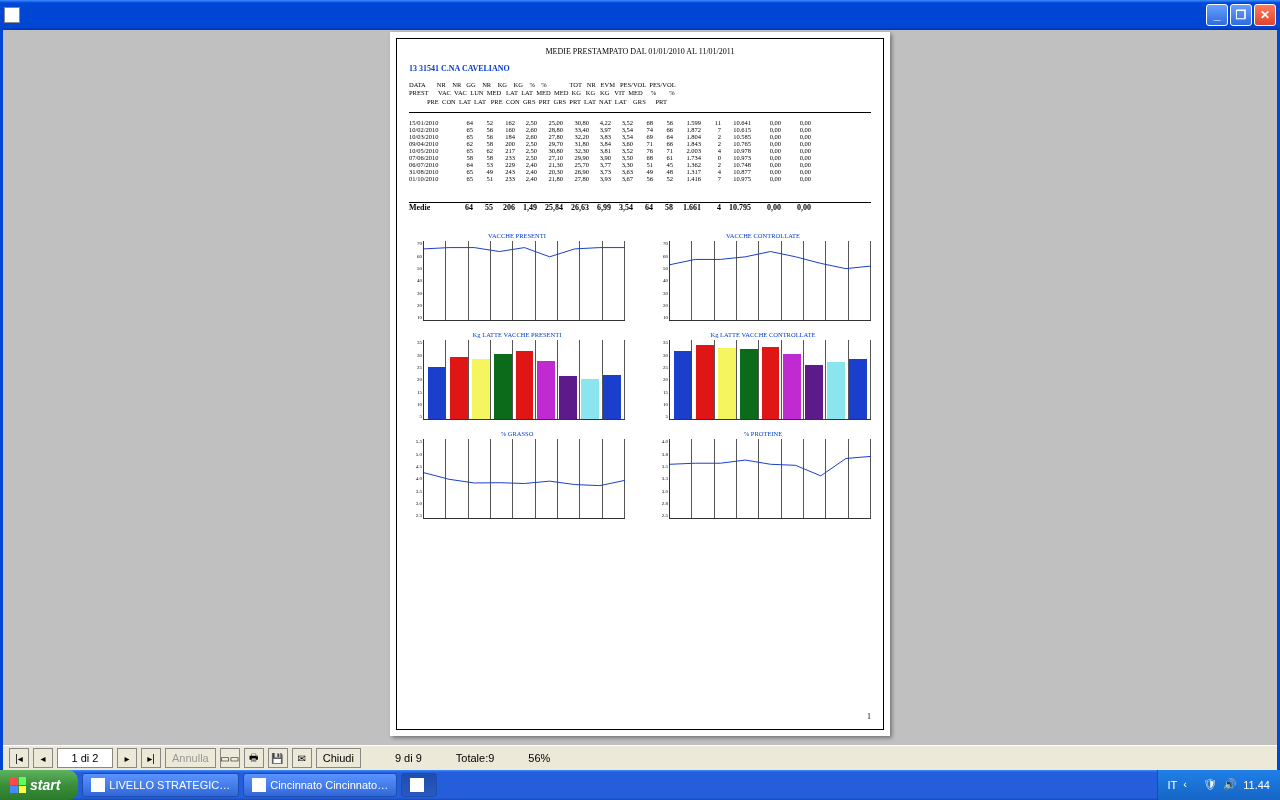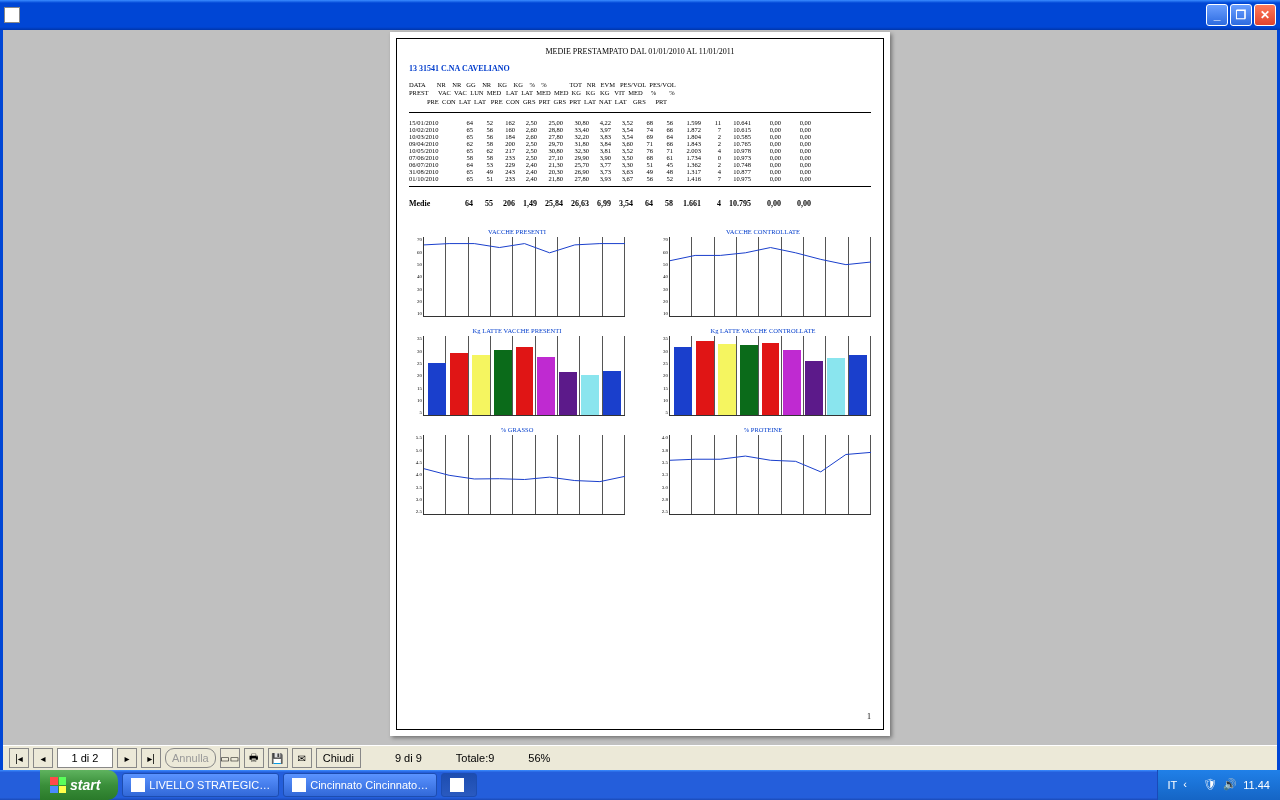--- a/index.html
+++ b/index.html
@@ -20,43 +20,43 @@
 
 .page { width: 500px; height: 704px; background: #fff; margin-top: 2px; position: relative; box-shadow: 2px 2px 4px rgba(0,0,0,.4); }
 .page-inner { position: absolute; inset: 6px; border: 1px solid #000; padding: 6px 12px; font-size: 8px; font-family: 'Times New Roman', serif; }
 .rpt-header { display: flex; justify-content: space-between; }
 .rpt-title { text-align: center; margin-top: 2px; font-size: 8px; }
 .rpt-farm { color: #003ccc; margin: 8px 0; font-weight: bold; }
 .rpt-cols { display: flex; font-size: 6.5px; border-bottom: 1px solid #000; padding-bottom: 6px; }
 .rpt-rows { font-size: 6.5px; margin-top: 6px; }
 .rpt-row { display: flex; }
 .rpt-row span { display: inline-block; text-align: right; }
-.rpt-avg { border-top: 1px solid #000; margin-top: 4px; padding-top: 12px; font-weight: bold; }
+.rpt-avg { border-top: 1px solid #000; margin-top: 20px; padding-top: 0; font-weight: bold; }
 
 .charts { display: grid; grid-template-columns: 1fr 1fr; gap: 10px 30px; margin-top: 20px; }
 .chart { width: 100%; }
 .chart-title { text-align: center; color: #003ccc; font-size: 6.5px; margin-bottom: 2px; }
 .chart-box { height: 80px; position: relative; border-left: 1px solid #333; border-bottom: 1px solid #333; margin-left: 14px; }
 .chart-grid { position: absolute; inset: 0; display: flex; }
 .chart-grid div { flex: 1; border-right: 1px solid #555; }
 .chart-yticks { position: absolute; left: -14px; top: 0; bottom: 0; width: 12px; font-size: 5px; display: flex; flex-direction: column; justify-content: space-between; text-align: right; }
 .chart-bars { position: absolute; inset: 0; display: flex; align-items: flex-end; gap: 4px; padding: 0 4px; }
 .chart-bars div { flex: 1; }
 .page-num { position: absolute; bottom: 8px; right: 12px; font-size: 8px; }
 
 
 .toolbar { position: absolute; left: 3px; right: 3px; bottom: 30px; height: 25px; background: #ece9d8; border-top: 1px solid #fff; display: flex; align-items: center; padding: 0 6px; gap: 4px; font-size: 11px; }
 .tb-btn { width: 20px; height: 20px; border: 1px solid #888; background: #ece9d8; display: flex; align-items: center; justify-content: center; cursor: pointer; font-size: 10px; }
 .tb-input { width: 56px; height: 20px; border: 1px solid #888; background: #fff; text-align: center; font-size: 11px; }
 .tb-text-btn { height: 20px; padding: 0 6px; border: 1px solid #888; background: #ece9d8; font-size: 11px; cursor: pointer; }
-.tb-disabled { color: #999; border-radius: 9px; }
+.tb-disabled { color: #999; }
 .tb-status { margin-left: 30px; }
 
 
-.taskbar { position: absolute; left: 0; right: 0; bottom: 0; height: 30px; background: linear-gradient(to bottom, #3a8cff 0%, #245edb 8%, #245edb 92%, #1a4ab8 100%); display: flex; align-items: center; padding-left: 40px; }
+.taskbar { position: absolute; left: 0; right: 0; bottom: 0; height: 30px; background: linear-gradient(to bottom, #3a8cff 0%, #245edb 8%, #245edb 92%, #1a4ab8 100%); display: flex; align-items: center; }
 .start-btn { height: 30px; padding: 0 18px 0 10px; background: linear-gradient(to bottom, #5fb35f 0%, #3a8f3a 50%, #2a7a2a 100%); color: #fff; font-weight: bold; font-style: italic; font-size: 14px; border-radius: 0 10px 10px 0; display: flex; align-items: center; gap: 4px; cursor: pointer; }
 .start-logo { width: 16px; height: 16px; display: grid; grid-template: 1fr 1fr / 1fr 1fr; gap: 1px; }
 .start-logo span:nth-child(1){background:#ff4a4a}.start-logo span:nth-child(2){background:#5aff5a}.start-logo span:nth-child(3){background:#4a8aff}.start-logo span:nth-child(4){background:#ffff4a}
 .task-item { height: 24px; margin-left: 4px; padding: 0 8px; background: linear-gradient(#5a93ff,#3168d8); border: 1px solid #1d4db0; border-radius: 3px; color: #fff; font-size: 11px; display: flex; align-items: center; gap: 4px; cursor: pointer; max-width: 160px; overflow: hidden; white-space: nowrap; }
 .task-item.active { background: linear-gradient(#1d4db0,#2a5ac0); }
 .task-ico { width: 14px; height: 14px; background: #fff; flex-shrink: 0; }
 .tray { margin-left: auto; height: 30px; background: linear-gradient(#2080e8,#1565c5); padding: 0 10px; display: flex; align-items: center; gap: 6px; color: #fff; font-size: 11px; border-left: 1px solid #1a4ab8; }
 .tray-ico { width: 14px; height: 14px; }
 
 svg.line-chart { position: absolute; inset: 0; width: 100%; height: 100%; }

